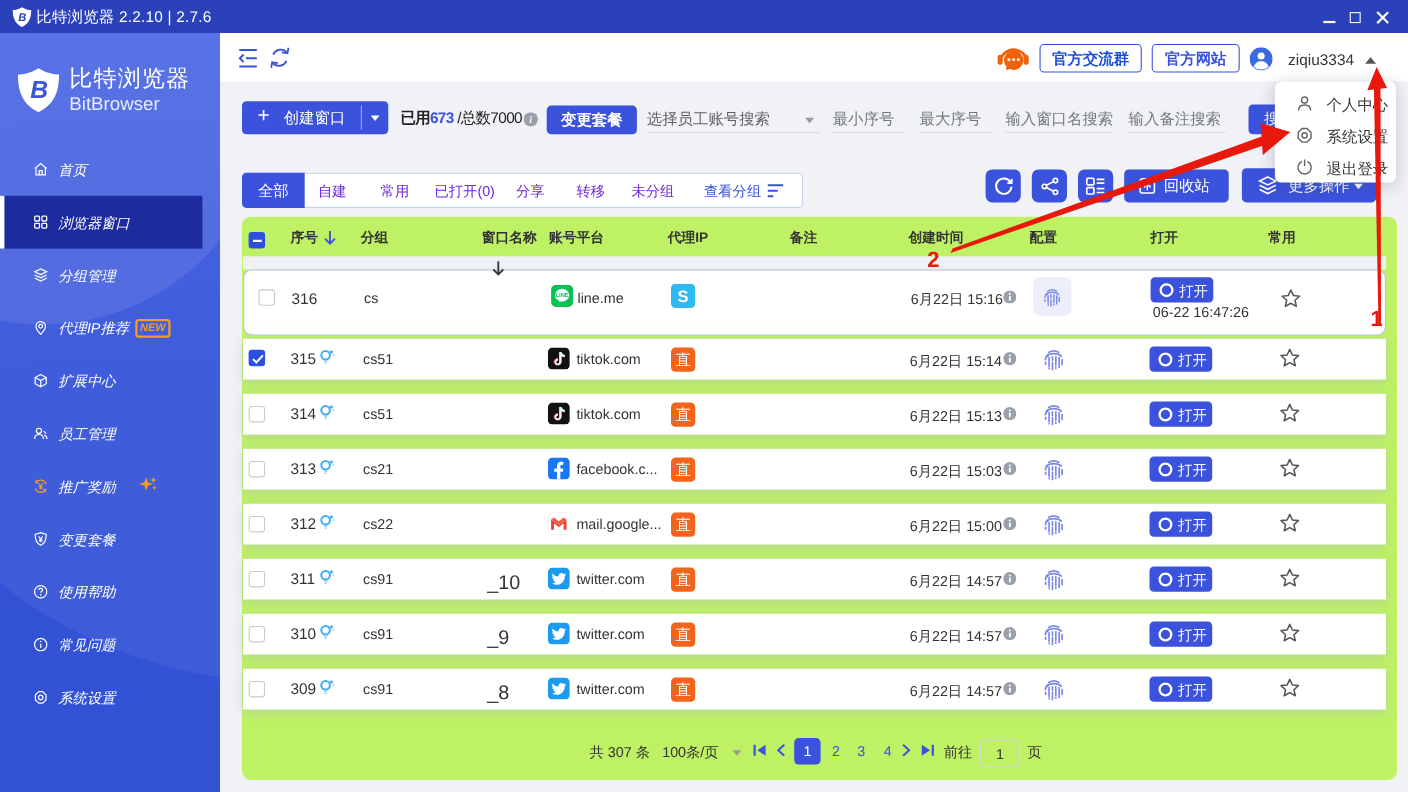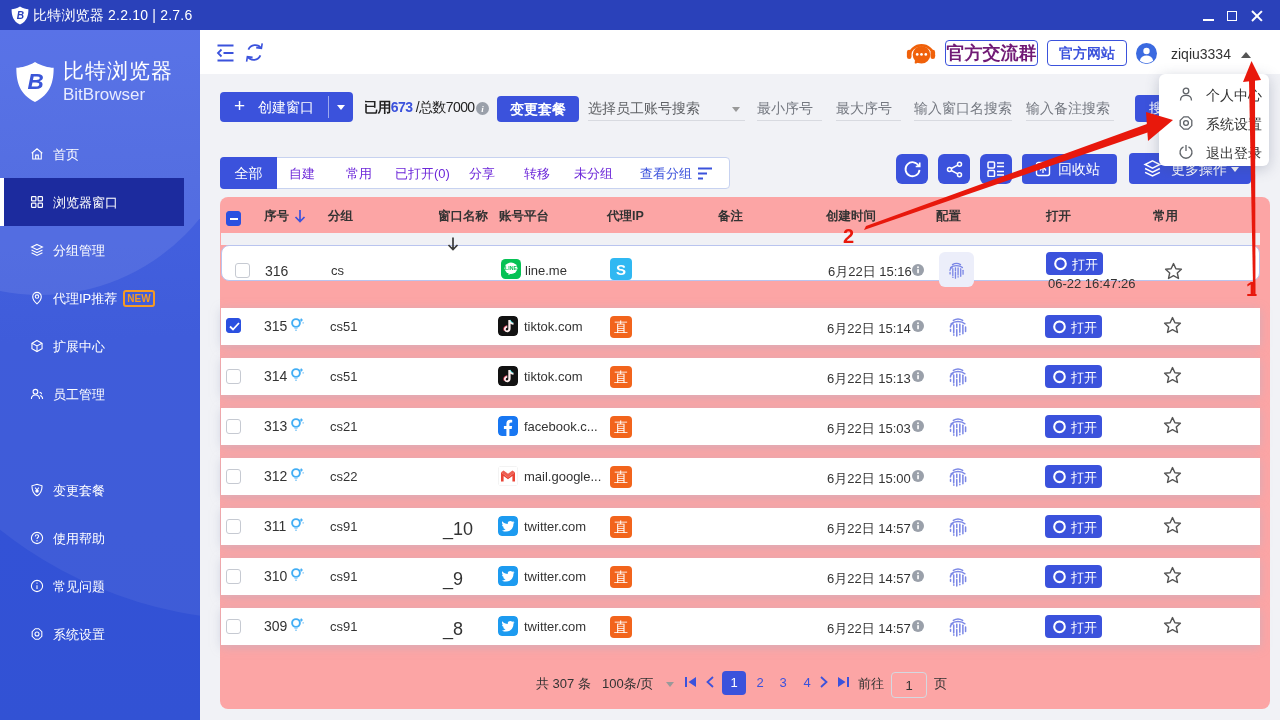--- a/index.html
+++ b/index.html
@@ -17,37 +17,37 @@
 .wc-close:before,.wc-close:after{content:"";position:absolute;left:5px;top:-1px;width:1.8px;height:14px;background:#fff;}
 .wc-close:before{transform:rotate(45deg);} .wc-close:after{transform:rotate(-45deg);}
 
 
 #sidebar { left:0; top:30px; width:200px; height:690px; background:linear-gradient(178deg,#3e5ce4 0%,#3452d8 45%,#3252d4 100%); overflow:hidden; }
 #sidebar .glow { position:absolute; left:-165px; top:-145px; width:410px; height:410px; border-radius:50%; background:rgba(255,255,255,0.09); }
 #sidebar .glow2 { position:absolute; left:-160px; top:-250px; width:840px; height:840px; border-radius:50%; background:rgba(255,255,255,0.06); }
 #sidebar .logo { position:absolute; left:15px; top:30px; }
 #sidebar .brand-cn { position:absolute; left:63px; top:27px; color:#fff; font-size:21px; letter-spacing:1px; }
 #sidebar .brand-en { position:absolute; left:63px; top:55px; color:#e8ecff; font-size:17px; }
-.mitem { position:absolute; left:0; width:184px; height:48px; color:#fff; font-size:13px; }
+.mitem { position:absolute; left:0; width:184px; height:48px; color:#fff; font-size:13px;font-style:italic; }
 .mitem .mico { position:absolute; left:30px; top:17px; width:14px; height:14px; }
 .mitem .mtext { position:absolute; left:53px; top:16px; }
 .mitem.sel { background:#1c2b9e;padding-left:36px; }
 .mitem.sel:before { content:""; position:absolute; left:0; top:0; width:4px; height:48px; background:#fff; }
 .newbadge { position:absolute; left:123px; top:16px; width:32px; height:17px; border:2px solid #f59a23; border-radius:3px; color:#f59a23; font-size:10px; font-weight:bold; text-align:center; line-height:13px; }
 
 
 #header { left:200px; top:30px; width:1080px; height:44px; background:#fff; }
 
 
 .bluebtn { position:absolute; background:#3b52dc; color:#fff; border-radius:4px; text-align:center; }
 .tabt { top:8px; font-size:13px; color:#6d28d9; }
 .sqbtn { top:-3px; width:32px; height:30px; display:flex; align-items:center; justify-content:center; border-radius:6px; }
 
 
-#tablecard { left:220px; top:197px; width:1050px; height:512px; background:#fca5a5; border-radius:8px; }
+#tablecard { left:220px; top:197px; width:1050px; height:512px; background:#bef264; border-radius:8px; }
 .th { position:absolute; top:11px; font-size:12.5px; font-weight:bold; color:#333; }
 .cb { position:absolute; width:15px; height:15px; border:1px solid #c6cad2; border-radius:3px; background:#fff; }
 .cb.on { background:#2b50e0; border-color:#2b50e0; }
 .row { position:absolute; left:1px; width:1039px; height:37px; background:#fff; box-shadow:0 2px 9px rgba(175,182,205,0.5); }
 .row .cb { left:5px; top:11px; }
 .num { position:absolute; left:43px; top:10px; font-size:14px; color:#333; }
 .bulb { position:absolute; left:69px; top:9px; }
 .grp { position:absolute; left:109px; top:11px; font-size:13px; color:#333; }
 .wname { position:absolute; left:222px; top:11px; font-size:18px; color:#333; }
 .pico { position:absolute; left:277px; top:8px; width:20px; height:20px; border-radius:4px; }
@@ -124,20 +124,33 @@
   </div>
   <div class="mitem" style="top:340px;">
     <svg class="mico" viewBox="0 0 18 18" fill="none" stroke="#fff" stroke-width="1.4">
         <circle cx="7" cy="6" r="3"></circle>
         <path d="M1.8 15.5 C1.8 11.8 4.2 10.3 7 10.3 C9.8 10.3 12.2 11.8 12.2 15.5"></path>
         <path d="M12.2 6.8 C13.6 6.8 14.8 7.9 14.8 9.4"></path>
         <path d="M13 10.9 C15 11.4 16.2 12.8 16.2 15.5"></path>
       </svg>
     <div class="mtext">员工管理</div>
   </div>
+  <div class="mitem" style="top:388px;">
+    <svg class="mico" viewBox="0 0 18 18" fill="none" stroke="#f59a23" stroke-width="1.5">
+        <path d="M15.2 6.4 A7 7 0 0 0 3.2 4.6 M2.8 11.6 A7 7 0 0 0 14.8 13.4"></path>
+        <path d="M3.8 1.6 L3.2 4.8 L6.4 5.4 M14.2 16.4 L14.8 13.2 L11.6 12.6" stroke-width="1.3"></path>
+        <path d="M6.6 5.6 L9 8.6 L11.4 5.6 M9 8.6 V12.8 M7 9.6 H11 M7 11.2 H11" stroke-width="1.4"></path>
+      </svg>
+    <div class="mtext">推广奖励</div>
+    <svg style="position:absolute;left:124px;top:14px;" width="23" height="23" viewBox="0 0 26 26" fill="#f59a23">
+        <path d="M10 2 L11.8 7.2 L17 9 L11.8 10.8 L10 16 L8.2 10.8 L3 9 L8.2 7.2 Z"></path>
+        <path d="M17.5 1.5 L18.4 4.1 L21 5 L18.4 5.9 L17.5 8.5 L16.6 5.9 L14 5 L16.6 4.1 Z"></path>
+        <path d="M18.5 10.5 L19.2 12.3 L21 13 L19.2 13.7 L18.5 15.5 L17.8 13.7 L16 13 L17.8 12.3 Z"></path>
+      </svg>
+  </div>
   <div class="mitem" style="top:436px;">
     <svg class="mico" viewBox="0 0 18 18" fill="none" stroke="#fff" stroke-width="1.4">
         <path d="M9 1.6 L15.5 3.6 C15.5 9.5 14.5 13.8 9 16.4 C3.5 13.8 2.5 9.5 2.5 3.6 Z"></path>
         <path d="M6.6 6 L9 9 L11.4 6 M9 9 V12.6 M7 9.8 H11 M7 11.4 H11" stroke-width="1.3"></path>
       </svg>
     <div class="mtext">变更套餐</div>
   </div>
   <div class="mitem" style="top:484px;">
     <svg class="mico" viewBox="0 0 18 18" fill="none" stroke="#fff" stroke-width="1.4">
         <circle cx="9" cy="9" r="7.2"></circle>
@@ -175,21 +188,21 @@
   <svg class="abs" style="left:706px;top:11px;" width="30" height="26" viewBox="0 0 30 26">
     <path d="M3 15.2 A12.6 12.6 0 0 1 28 15.2" fill="none" stroke="#f0610a" stroke-width="2.5"></path>
     <rect x="0.9" y="8.8" width="4.6" height="9.2" rx="2.3" fill="#f0610a"></rect>
     <rect x="24.5" y="8.8" width="4.6" height="9.2" rx="2.3" fill="#f0610a"></rect>
     <circle cx="15.5" cy="13.8" r="8.8" fill="#f0610a"></circle>
     <path d="M9 19.5 C8.7 21.6 8.1 23.1 10.1 22.4 L14 20.8 Z" fill="#f0610a"></path>
     <circle cx="11.2" cy="13.4" r="1.35" fill="#fff"></circle>
       <circle cx="15.5" cy="13.4" r="1.35" fill="#fff"></circle>
       <circle cx="19.8" cy="13.4" r="1.35" fill="#fff"></circle>
   </svg>
-  <div class="abs" style="left:745px;top:10px;width:93px;height:26px;border:1px solid #3b52dc;border-radius:4px;color:#701a75;font-size:18px;font-weight:bold;text-align:center;line-height:24px;">官方交流群</div>
+  <div class="abs" style="left:745px;top:10px;width:93px;height:26px;border:1px solid #3b52dc;border-radius:4px;color:#1d4ed8;font-size:14px;font-weight:bold;text-align:center;line-height:24px;">官方交流群</div>
   <div class="abs" style="left:847px;top:10px;width:80px;height:26px;border:1px solid #3b52dc;border-radius:4px;color:#3b52dc;font-size:14px;font-weight:bold;text-align:center;line-height:24px;">官方网站</div>
   <svg class="abs" style="left:936px;top:13px;" width="21" height="21" viewBox="0 0 21 21">
       <circle cx="10.5" cy="10.5" r="10.5" fill="#3b6ae0"></circle>
       <circle cx="10.5" cy="8" r="3.2" fill="#fff"></circle>
       <path d="M3.8 17.8 C4.6 14.2 7.2 12.6 10.5 12.6 C13.8 12.6 16.4 14.2 17.2 17.8 A 10.5 10.5 0 0 1 3.8 17.8 Z" fill="#fff"></path>
     </svg>
   <div class="abs" style="left:971px;top:16px;font-size:14px;color:#333;">ziqiu3334</div>
   <div class="abs" style="left:1041px;top:22px;width:0;height:0;border-left:5px solid transparent;border-right:5px solid transparent;border-bottom:6px solid #555;"></div>
 </div>
 
@@ -346,21 +359,21 @@
   <div class="th" style="left:716px;">配置</div>
   <div class="th" style="left:826px;">打开</div>
   <div class="th" style="left:933px;">常用</div>
 
   <div class="abs" style="left:1px;top:36px;width:1039px;height:12px;background:#f0f1f5;"></div>
 
   <svg class="abs" style="left:227px;top:40px;z-index:5;" width="12" height="14" viewBox="0 0 12 14" fill="none" stroke="#3a3a3a" stroke-width="1.7">
       <path d="M6 0.5 V11.5 M1.5 8 L6 12.5 L10.5 8"></path>
     </svg>
 
-  <div class="abs" style="left:1px;top:48px;width:1039px;height:36px;background:#fff;border:1px solid #b9c4ef;border-radius:8px;">
+  <div class="abs" style="left:1px;top:48px;width:1039px;height:60px;background:#fff;border:1px solid #b9c4ef;border-radius:8px;">
     <div class="cb" style="left:13px;top:17px;"></div>
     <div class="num" style="left:43px;top:17px;">316</div>
     <div class="grp" style="left:109px;top:17px;">cs</div>
     <svg class="abs" style="left:279px;top:13px;" width="20" height="20">
         <use href="#i-line"></use>
       </svg>
     <div class="ptext" style="left:303px;top:17px;">line.me</div>
     <svg class="abs" style="left:388px;top:12px;" width="22" height="22">
         <use href="#i-s"></use>
       </svg>

